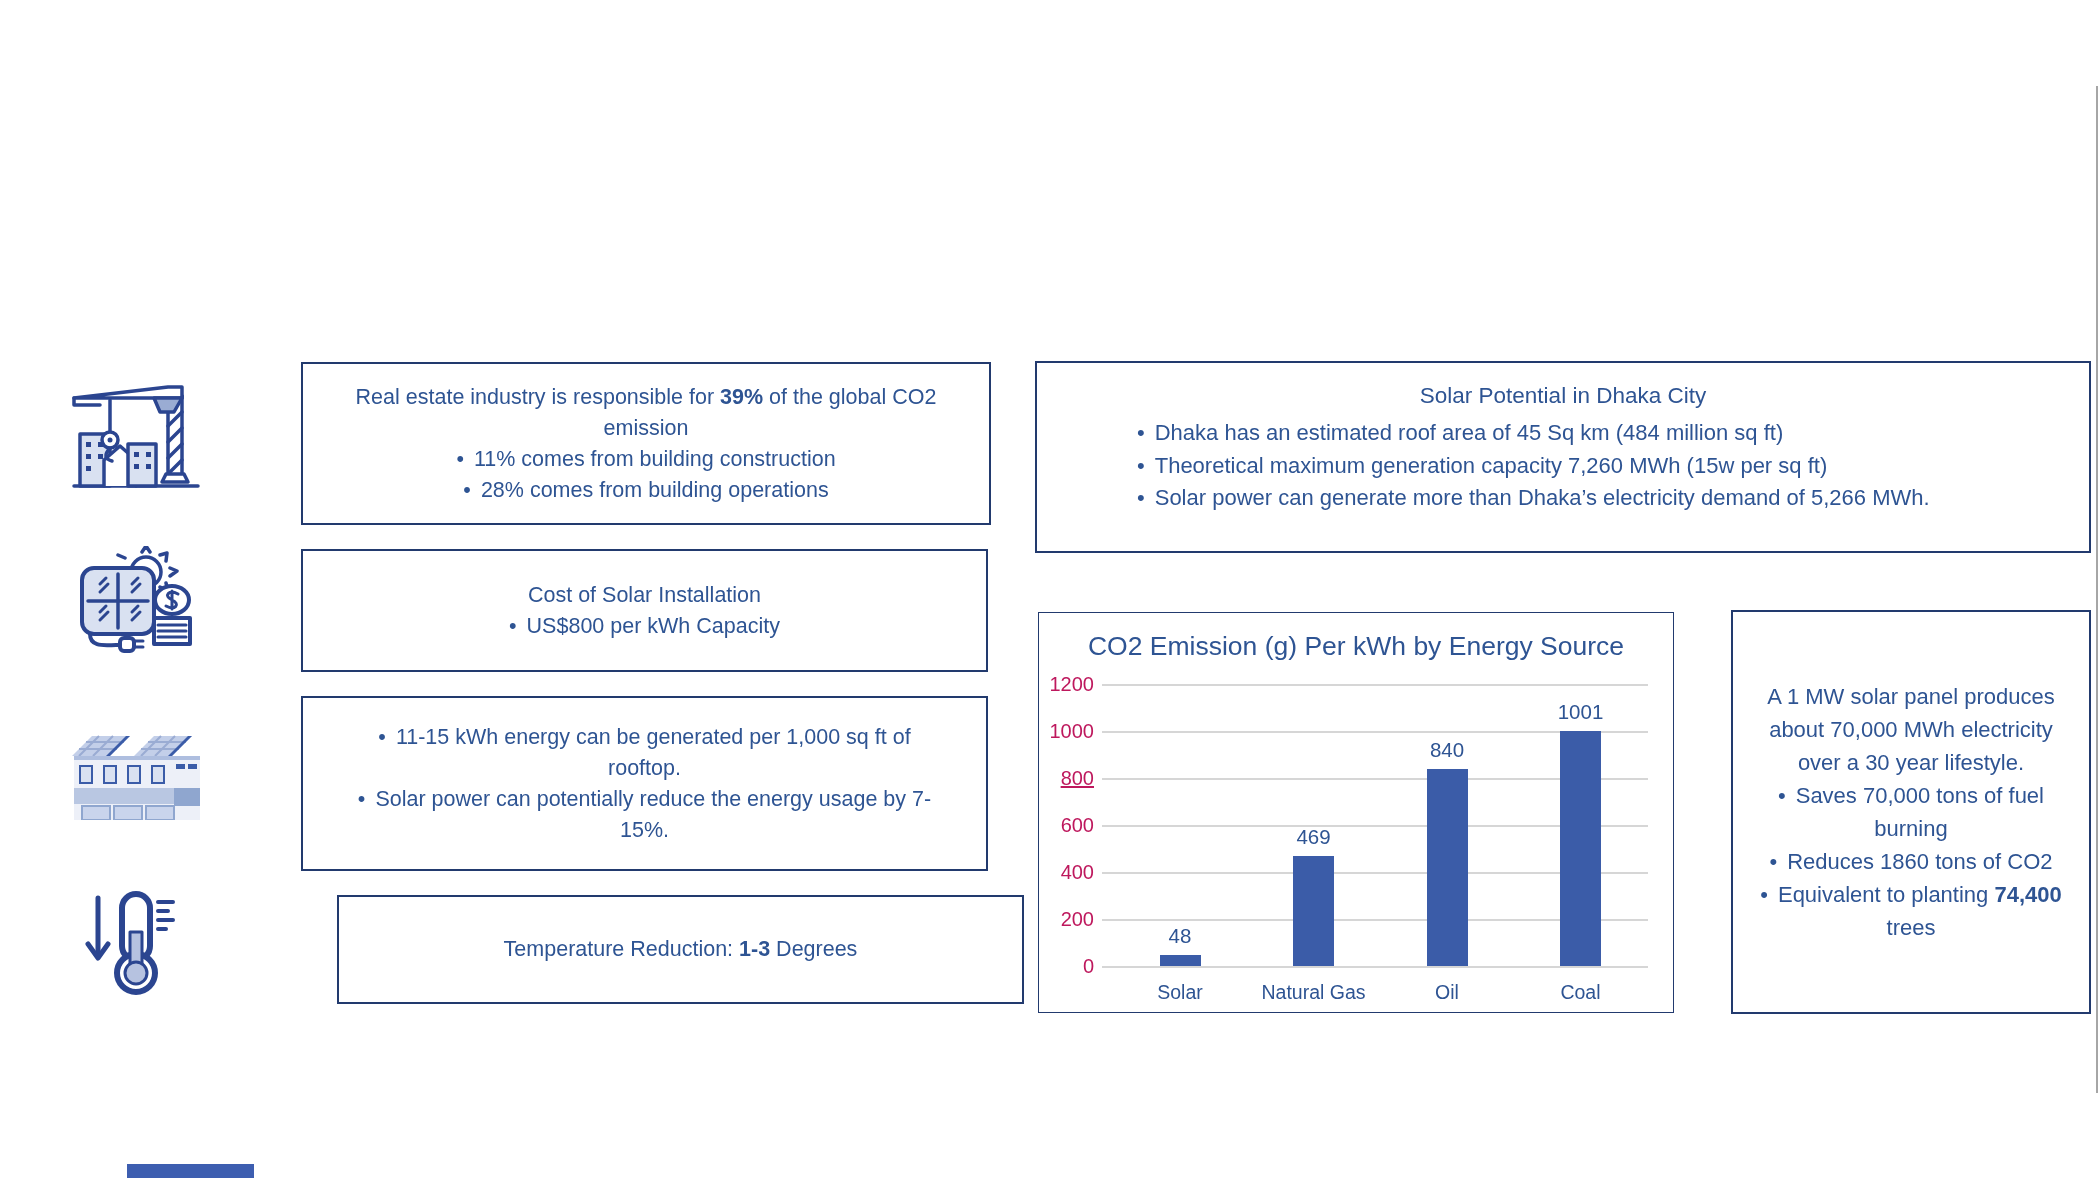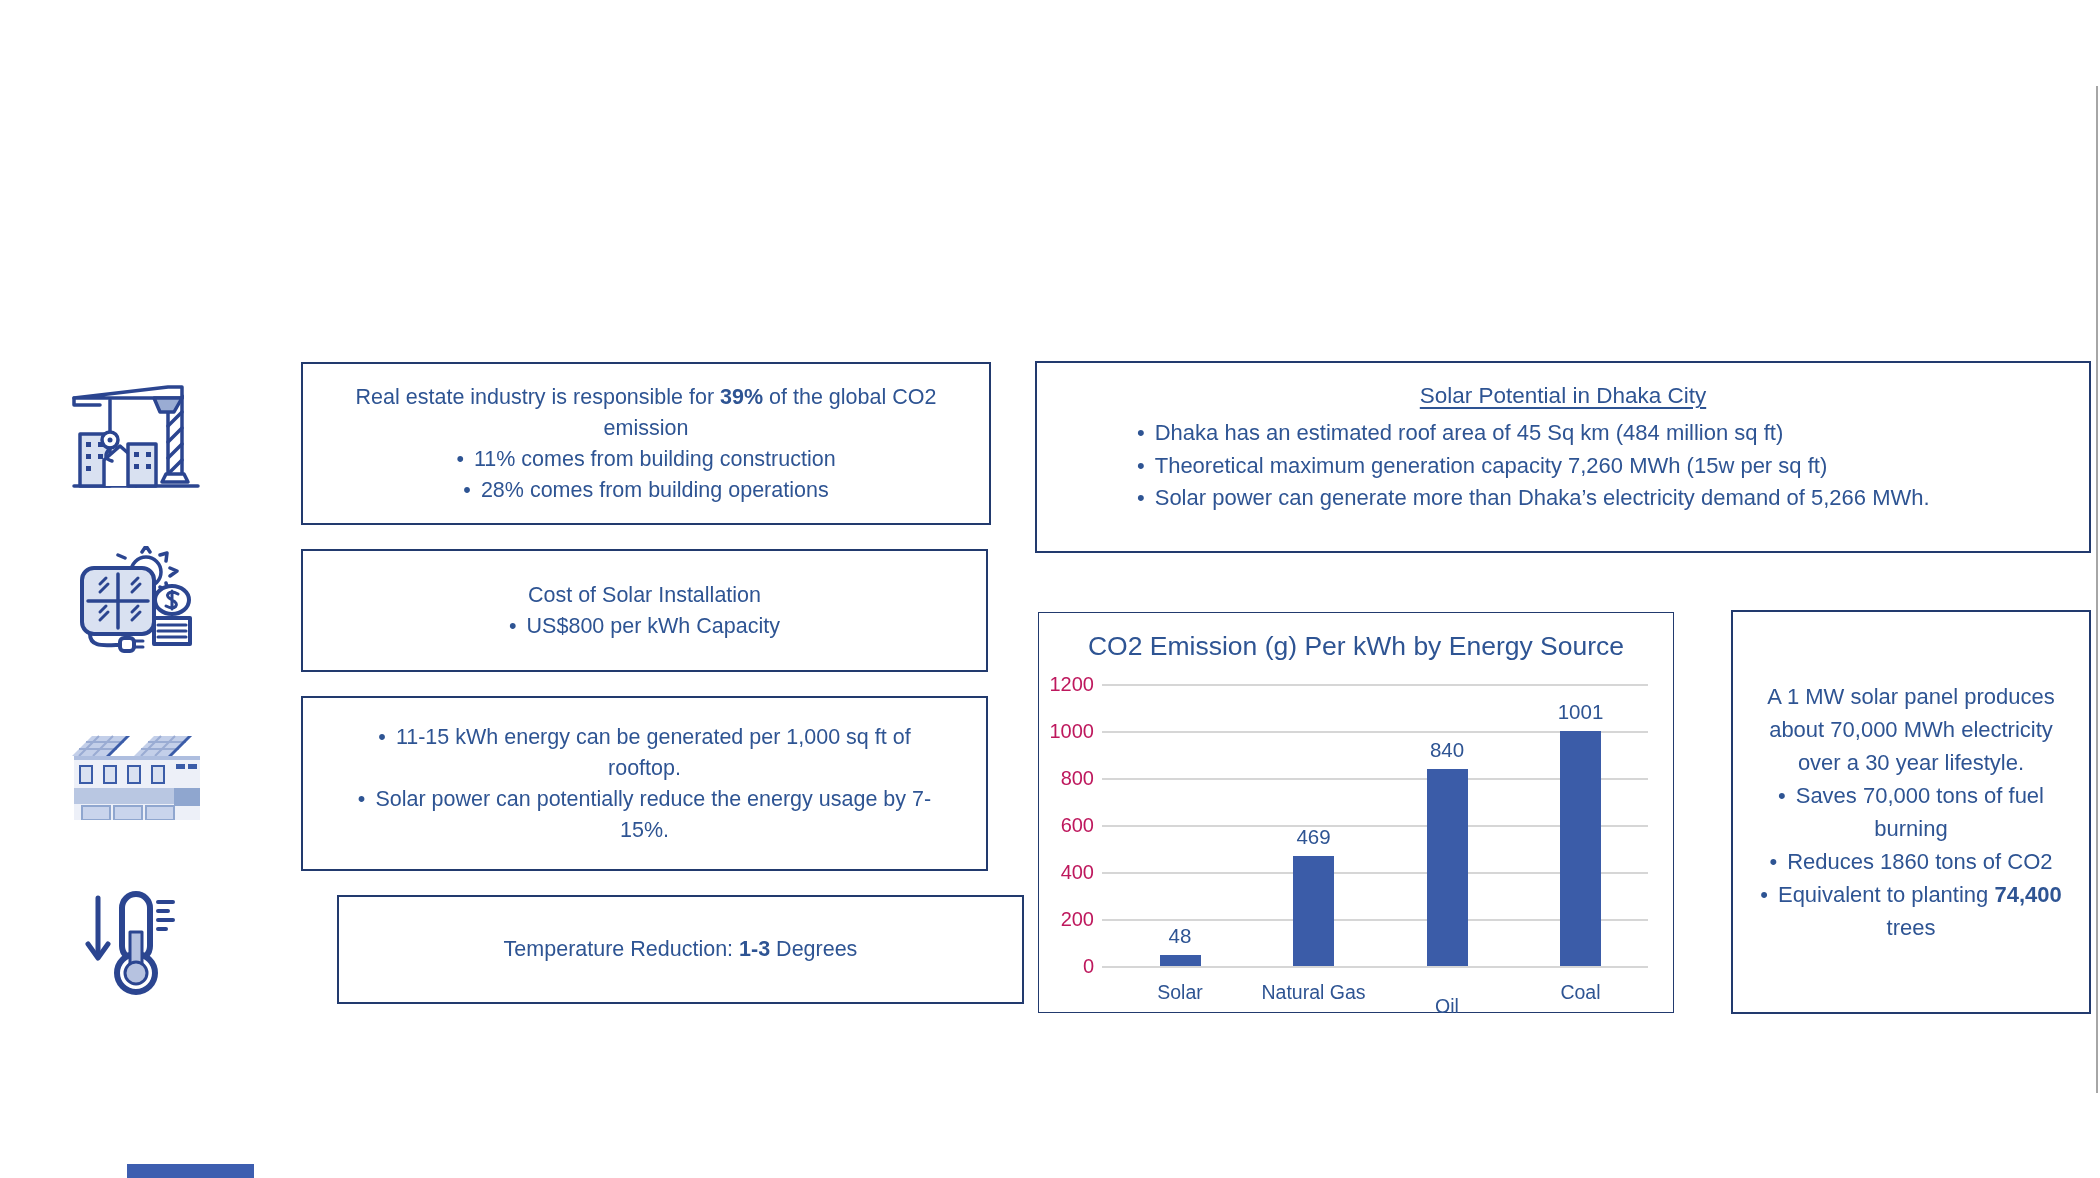--- a/index.html
+++ b/index.html
@@ -7,21 +7,21 @@
        font-family:"Liberation Sans",sans-serif;color:#2E5493;}
   .box{position:absolute;background:#fff;border:2px solid #223A6E;box-sizing:border-box;
        display:flex;flex-direction:column;justify-content:center;text-align:center;}
   .txt{font-size:21.5px;line-height:31px;color:#2E5493;}
   b{font-weight:bold;color:#2E5493;}
   .bdot{display:inline-block;padding-right:10px;}
   .bline{display:block;}
   .icon{position:absolute;}
   
   #sp-box{justify-content:flex-start;padding-top:18px;}
-  #sp-title{font-size:22.5px;line-height:30px;text-decoration:underline;text-underline-offset:4px;margin-bottom:6px;}
+  #sp-title{font-size:22.5px;line-height:30px;text-underline-offset:4px;margin-bottom:6px;}
   #sp-bullets{text-align:left;padding-left:100px;font-size:22px;line-height:32.5px;}
   
   #chart-box{position:absolute;background:#fff;border:1.5px solid #223A6E;box-sizing:border-box;}
   #chart-title{position:absolute;left:0;right:0;top:18px;text-align:center;font-size:26.5px;color:#2E5493;}
   .gridline{position:absolute;height:1.5px;background:#D6D6D6;}
   .ytick{position:absolute;text-align:right;font-size:20px;line-height:28px;color:#be185d;}
   .bar{position:absolute;}
   .datalabel{position:absolute;text-align:center;font-size:20.5px;color:#2E5493;}
   .catlabel{position:absolute;text-align:center;font-size:19.5px;color:#2E5493;}
   
@@ -145,34 +145,34 @@
   <div id="chart-title">CO2 Emission (g) Per kWh by Energy Source</div>
 <div class="gridline" style="left: 63px; top: 353px; width: 546px;"></div>
     <div class="ytick" style="left: 0px; top: 339px; width: 55px;">0</div>
     <div class="gridline" style="left: 63px; top: 306px; width: 546px;"></div>
     <div class="ytick" style="left: 0px; top: 292px; width: 55px;">200</div>
     <div class="gridline" style="left: 63px; top: 259px; width: 546px;"></div>
     <div class="ytick" style="left: 0px; top: 245px; width: 55px;">400</div>
     <div class="gridline" style="left: 63px; top: 212px; width: 546px;"></div>
     <div class="ytick" style="left: 0px; top: 198px; width: 55px;">600</div>
     <div class="gridline" style="left: 63px; top: 165px; width: 546px;"></div>
-    <div class="ytick" style="left: 0px; top: 151px; width: 55px;">800</div>
+    <div class="ytick" style="left: 0px; top: 151px; width: 55px; text-decoration: underline;">800</div>
     <div class="gridline" style="left: 63px; top: 118px; width: 546px;"></div>
     <div class="ytick" style="left: 0px; top: 104px; width: 55px;">1000</div>
     <div class="gridline" style="left: 63px; top: 71px; width: 546px;"></div>
     <div class="ytick" style="left: 0px; top: 57px; width: 55px;">1200</div>
     <div class="bar" style="left: 120.5px; top: 341.72px; width: 41px; height: 11.28px; background: rgb(59, 92, 168);"></div>
     <div class="datalabel" style="left: 81px; top: 310.72px; width: 120px;">48</div>
     <div class="catlabel" style="left: 71px; top: 368px; width: 140px;">Solar</div>
     <div class="bar" style="left: 254px; top: 242.785px; width: 41px; height: 110.215px; background: rgb(59, 92, 168);"></div>
     <div class="datalabel" style="left: 214.5px; top: 211.785px; width: 120px;">469</div>
     <div class="catlabel" style="left: 204.5px; top: 368px; width: 140px;">Natural Gas</div>
     <div class="bar" style="left: 387.5px; top: 155.6px; width: 41px; height: 197.4px; background: rgb(59, 92, 168);"></div>
     <div class="datalabel" style="left: 348px; top: 124.6px; width: 120px;">840</div>
-    <div class="catlabel" style="left: 338px; top: 368px; width: 140px; margin-top: 14px;">Oil</div>
+    <div class="catlabel" style="left: 338px; top: 368px; width: 140px;">Oil</div>
     <div class="bar" style="left: 521px; top: 117.765px; width: 41px; height: 235.235px; background: rgb(59, 92, 168);"></div>
     <div class="datalabel" style="left: 481.5px; top: 86.765px; width: 120px;">1001</div>
     <div class="catlabel" style="left: 471.5px; top: 368px; width: 140px;">Coal</div>
   </div>
 
 <div class="box" id="mw-box" style="left:1731px;top:610px;width:360px;height:404px;">
   <div>A 1 MW solar panel produces about 70,000 MWh electricity over a 30 year lifestyle.</div>
   <div>
       <span class="bline"><span class="bdot">•</span><span>Saves 70,000 tons of fuel burning</span><b></b><span></span></span>
       <span class="bline"><span class="bdot">•</span><span>Reduces 1860 tons of CO2</span><b></b><span></span></span>

